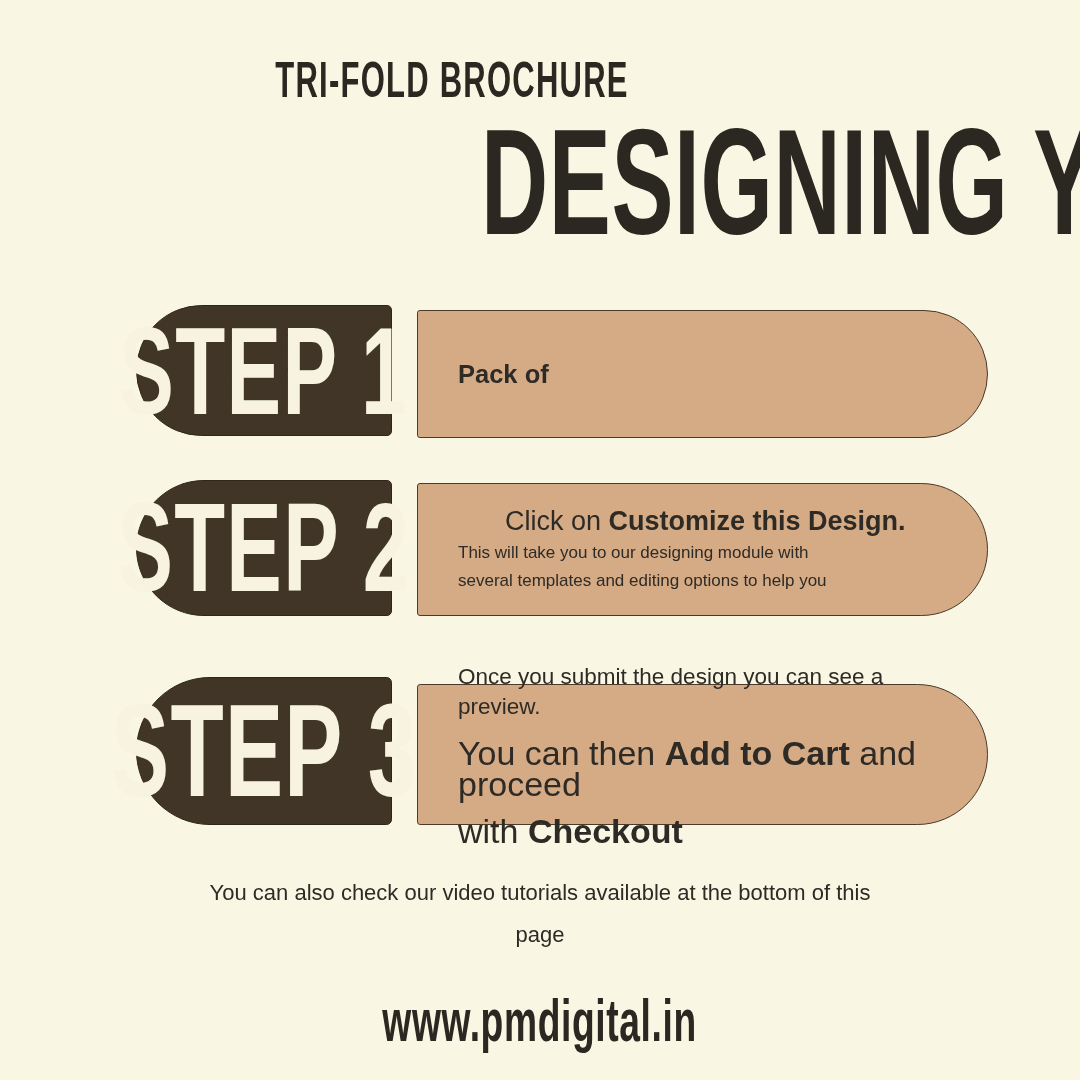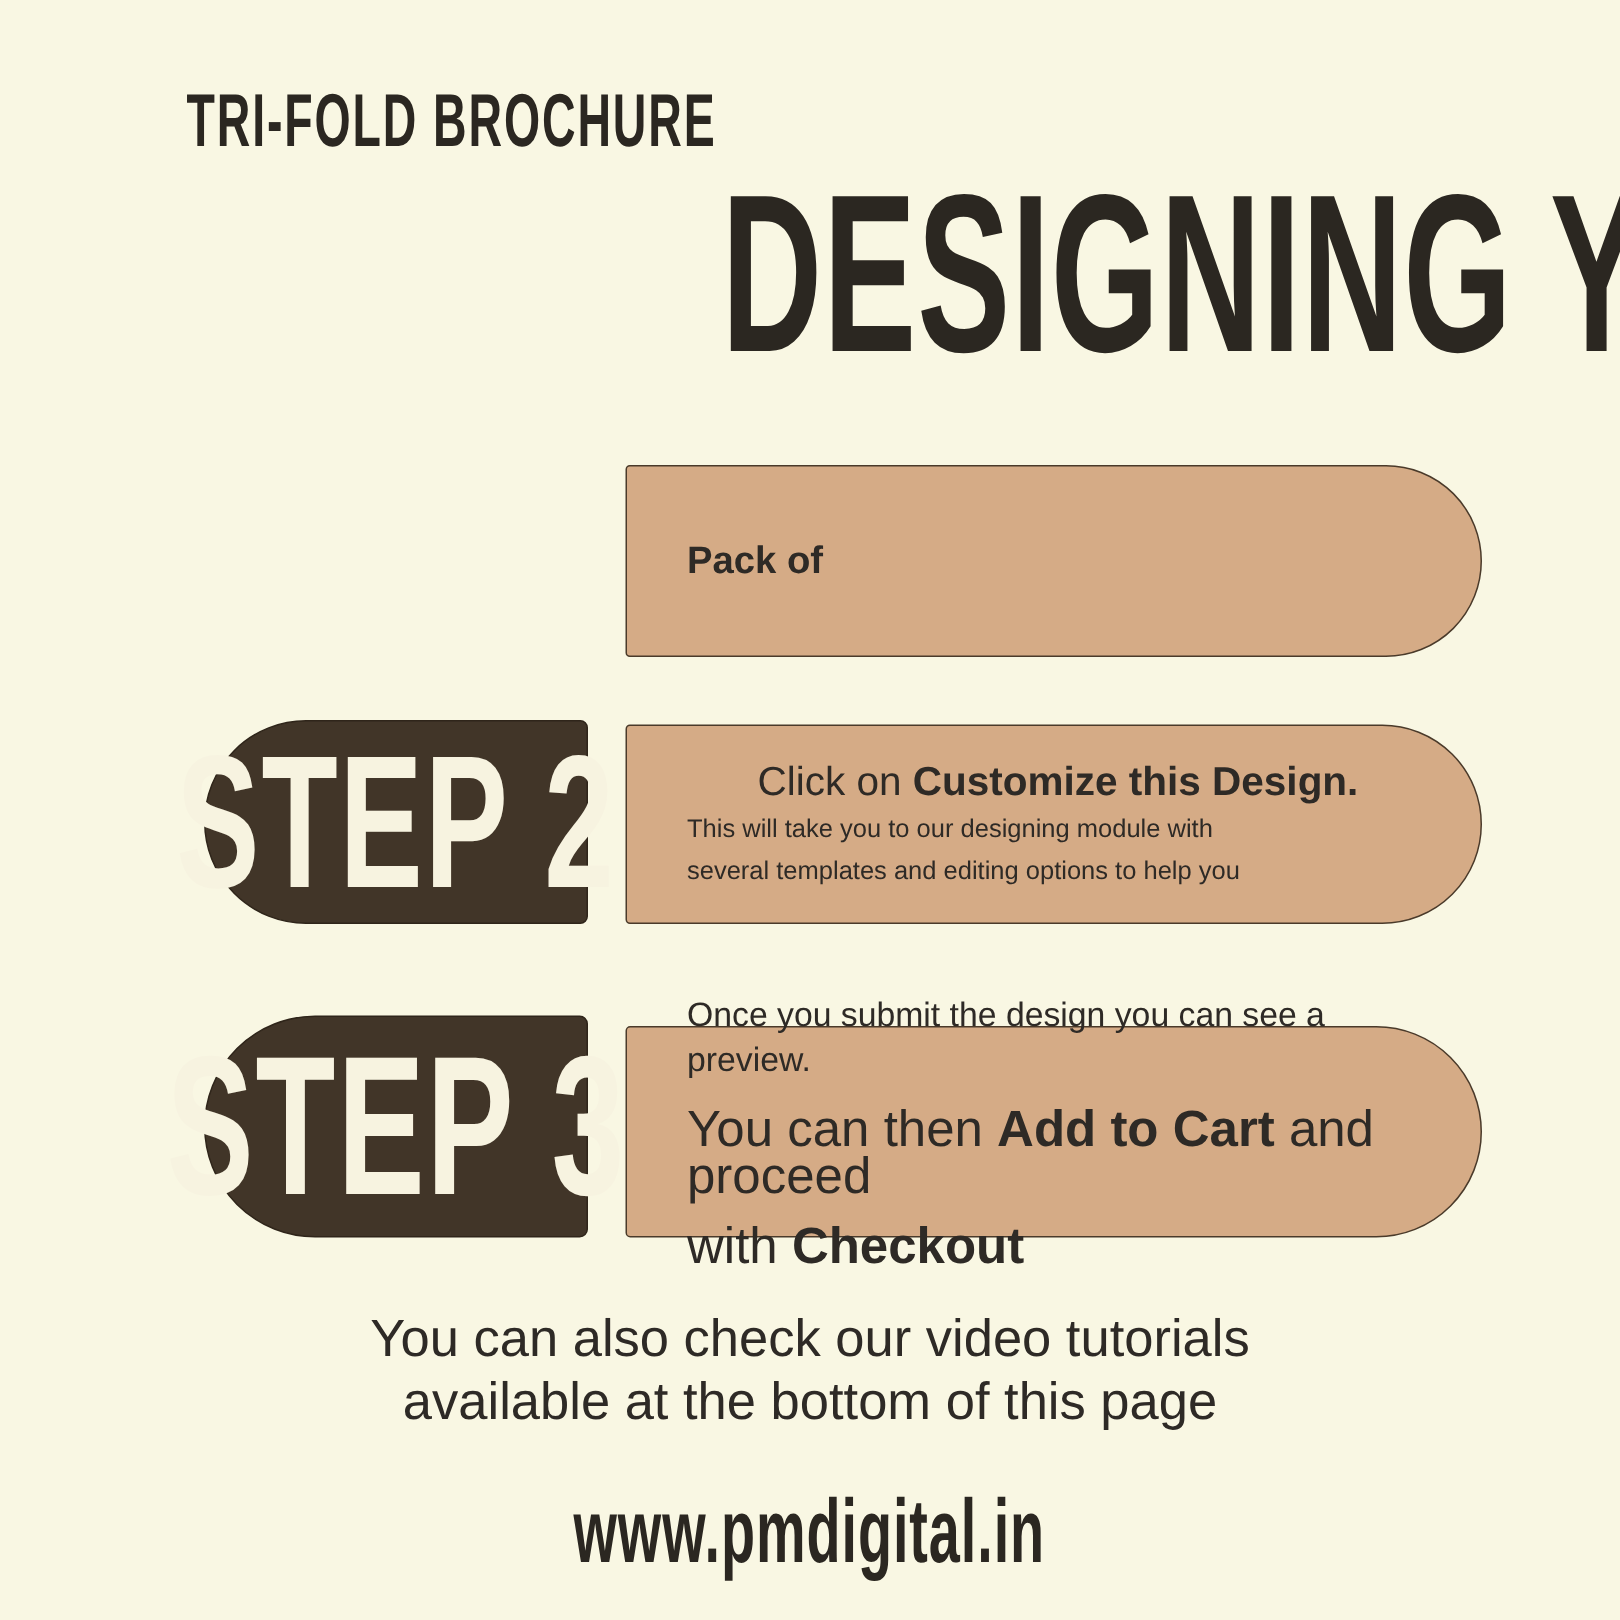--- a/index.html
+++ b/index.html
@@ -32,23 +32,22 @@
     transform: scaleX(0.62);
     transform-origin: center center;
   }
 
   
   .eyebrow-wrap {
     position: absolute;
     top: 52px;
     left: 0;
     width: 904px;
-    text-align: left;
+    text-align: center;
     height: 58px;
-    padding-left: 16px;
   }
   .eyebrow {
     font-size: 50px;
     line-height: 56px;
     letter-spacing: 2px;
   }
 
   .title-wrap {
     position: absolute;
     top: 124px;
@@ -148,21 +147,21 @@
   .row3 .panel-line { font-size: 34px; line-height: 31px; margin-top: 16px; }
 
   
   .footer-note {
     position: absolute;
     top: 872px;
     left: 0;
     width: 1080px;
     text-align: center;
     color: #2e2a26;
-    font-size: 35px;
+    font-size: 22px;
     line-height: 42px;
     padding: 0 190px;
     box-sizing: border-box;
   }
 
   .footer-url-wrap {
     position: absolute;
     top: 994px;
     left: 0;
     width: 1080px;
@@ -184,20 +183,23 @@
     <span class="condensed eyebrow">TRI-FOLD BROCHURE</span>
   </div>
 
   <div class="title-wrap">
     <span class="condensed title">DESIGNING YOUR OWN PRODUCT</span>
   </div>
 
   <div class="steps">
 
     <div class="step-row row1">
+      <div class="step-badge">
+        <span class="step-badge-label">STEP 1</span>
+      </div>
       <div class="step-panel">
         <div class="panel-text">
           <div class="panel-line"><b>Pack of</b></div>
         </div>
       </div>
     </div>
 
     <div class="step-row row2">
       <div class="step-badge">
         <span class="step-badge-label">STEP 2</span>

